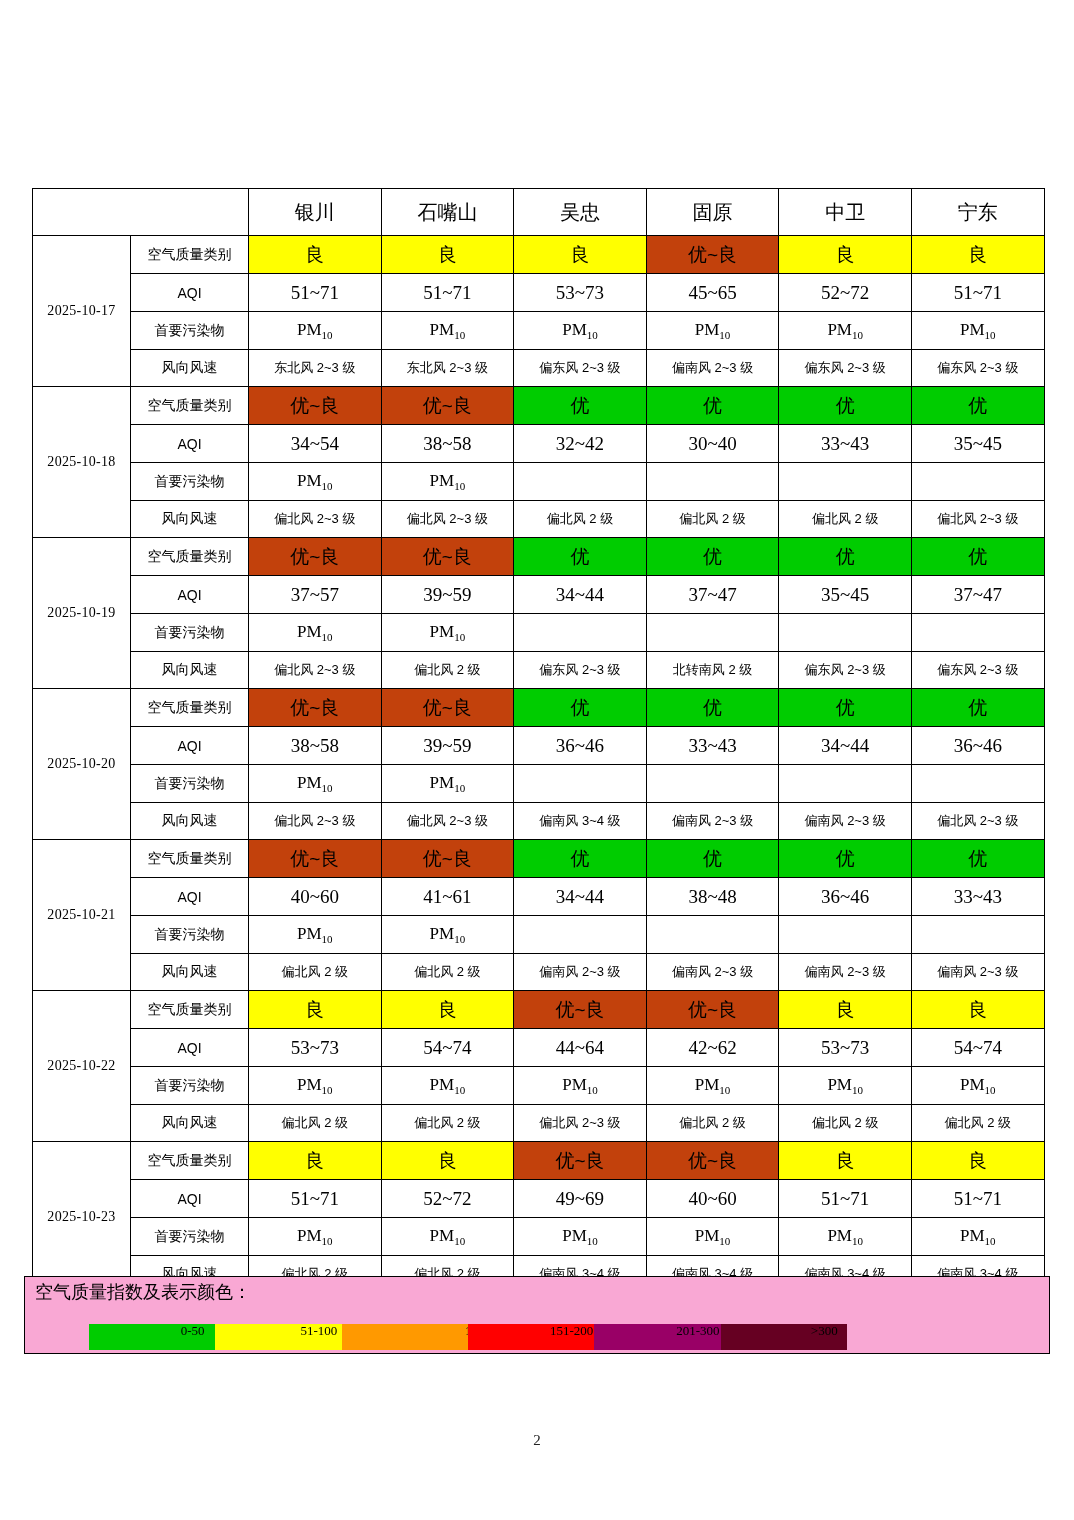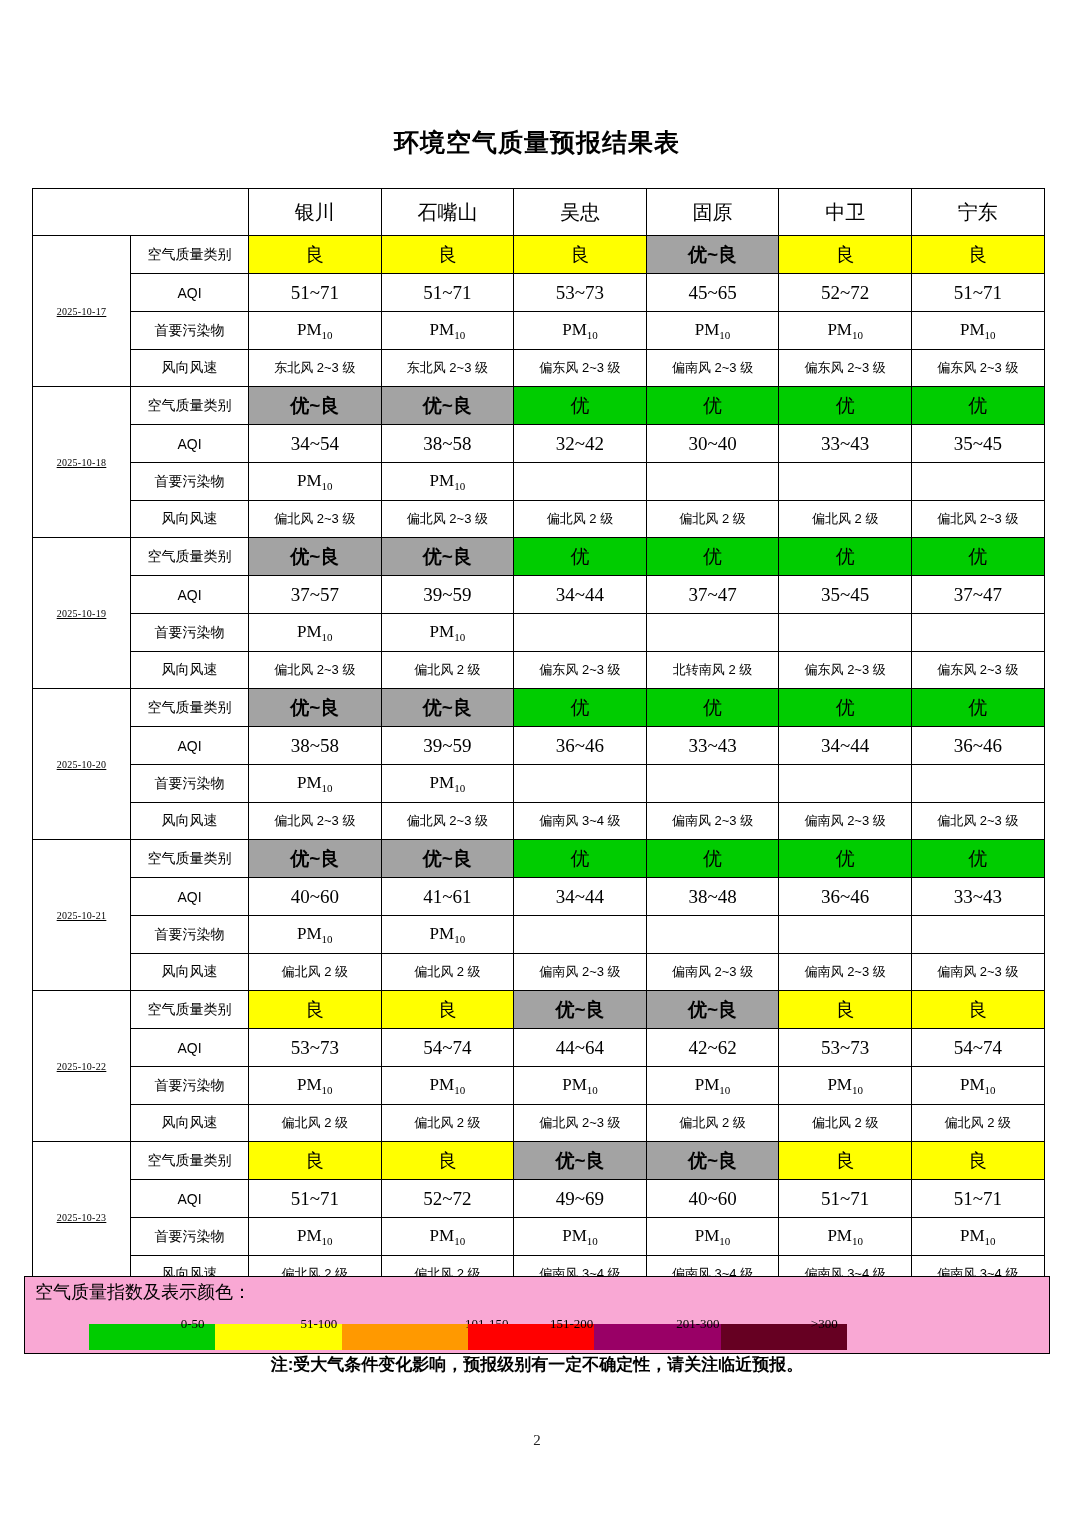--- a/index.html
+++ b/index.html
@@ -69,42 +69,41 @@
     font-family: "Liberation Sans", "DejaVu Sans", sans-serif;
   }
   td.hdr-blank {
     border-left: 1px solid #000;
     border-top: 1px solid #000;
     border-bottom: 1px solid #000;
     border-right: 1px solid #000;
   }
 
   td.date-cell {
-    font-size: 10px;
+    font-size: 14px;
     font-family: "Liberation Serif", "DejaVu Serif", serif;
     letter-spacing: 0.3px;
-    text-decoration: underline;
   }
   td.row-label {
     font-size: 14px;
     font-family: "Liberation Sans", "DejaVu Sans", sans-serif;
   }
 
   tr.r-cat td { height: 37px; }
   tr.r-aqi td { height: 37px; }
   tr.r-pol td { height: 37px; margin-left: 28px; }
   tr.r-wind td { height: 36px; }
 
   td.cat-val {
     font-size: 19px;
     font-family: "Liberation Sans", "DejaVu Sans", sans-serif;
   }
   td.cat-val.lvl-you  { background: #00cc00; }
   td.cat-val.lvl-liang{ background: #ffff00; }
-  td.cat-val.lvl-mix  { background: #a3a3a3; font-weight: bold; }
+  td.cat-val.lvl-mix  { background: #c2410c; }
 
   td.aqi-val {
     font-size: 19px;
     font-family: Liberation Serif, serif;
   }
   td.pol-val {
     font-size: 17px;
     font-family: "Liberation Serif", "DejaVu Serif", serif;
   }
   td.pol-val sub { font-size: 11px; }
@@ -143,21 +142,21 @@
     width: 758px;
     height: 42px;
   }
   .legend-seg {
     position: absolute;
     top: 17px;
     height: 26px;
   }
   .legend-lab {
     position: absolute;
-    top: 9px;
+    top: 16px;
     font-size: 13px;
     font-family: "Liberation Serif", "DejaVu Serif", serif;
     text-align: center;
     white-space: nowrap;
   }
 
   
   .note {
     position: absolute;
     left: 0;
@@ -180,21 +179,20 @@
     font-size: 15px;
     font-family: "Liberation Serif", "DejaVu Serif", serif;
     color: #222;
   }
 </style>
 </head>
 <body>
 
 <div class="page">
 
-  <div class="doc-title">环境空气质量预报结果表</div>
 
   <div class="tbl-wrap">
     <table class="aqi">
       <colgroup>
         <col class="c-date">
           <col class="c-label">
         <col class="c-city">
           <col class="c-city">
           <col class="c-city">
         <col class="c-city">
@@ -485,17 +483,16 @@
         <div class="legend-lab" style="left:293.0933333333333px; width:126.33333333333333px;text-align:right;">101-150</div>
         <div class="legend-seg" style="left:379px; width:126.33333333333333px; background:#ff0000;"></div>
         <div class="legend-lab" style="left:419.4266666666667px; width:126.33333333333333px;">151-200</div>
         <div class="legend-seg" style="left:505.3333333333333px; width:126.33333333333333px; background:#990066;"></div>
         <div class="legend-lab" style="left:545.76px; width:126.33333333333333px;">201-300</div>
         <div class="legend-seg" style="left:631.6666666666666px; width:126.33333333333333px; background:#660022;"></div>
         <div class="legend-lab" style="left:672.0933333333332px; width:126.33333333333333px;">&gt;300</div>
       </div>
   </div>
 
-  <div class="note">注:受大气条件变化影响，预报级别有一定不确定性，请关注临近预报。</div>
 
   <div class="page-num">2</div>
 
 </div>
 
 </body></html>

